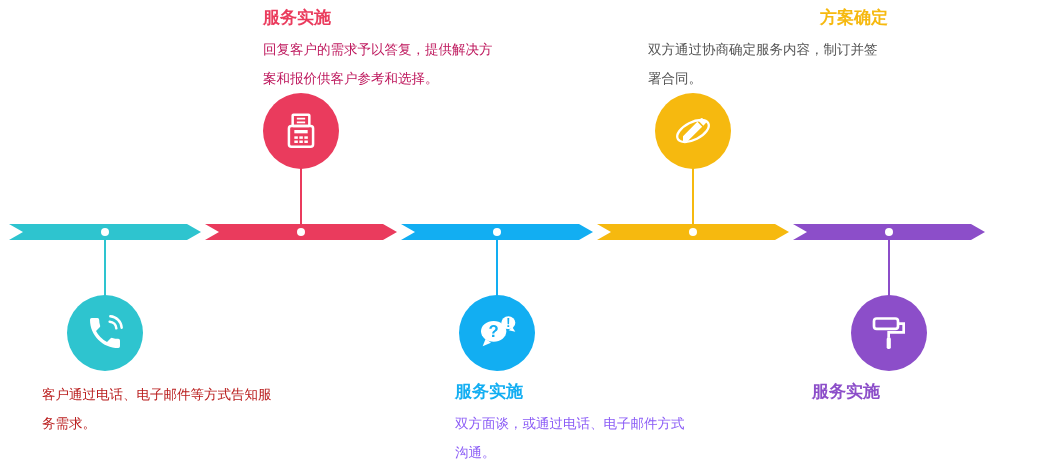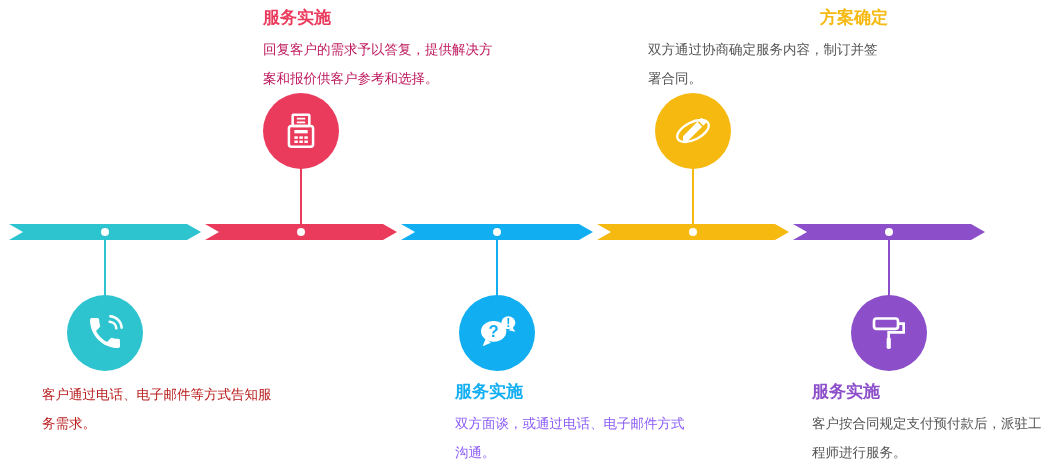--- a/index.html
+++ b/index.html
@@ -127,16 +127,15 @@
     <div class="step-desc" style="color: #8b5cf6;">双方面谈，或通过电话、电子邮件方式沟通。</div>
   </div>
 
   <div class="text-block text-above text-4">
     <div class="step-title" style="color: rgb(246, 185, 15); text-align: right;">方案确定</div>
     <div class="step-desc" style="color: rgb(85, 85, 85);">双方通过协商确定服务内容，制订并签署合同。</div>
   </div>
 
   <div class="text-block text-below text-5">
     <div class="step-title" style="color: rgb(140, 78, 201);">服务实施</div>
-    <div class="step-desc" style="color: rgb(85, 85, 85);">客户按合同规定支付预付款后，派驻工程师进行服务。</div>
   </div>
 
 </div>
 
 </body></html>

